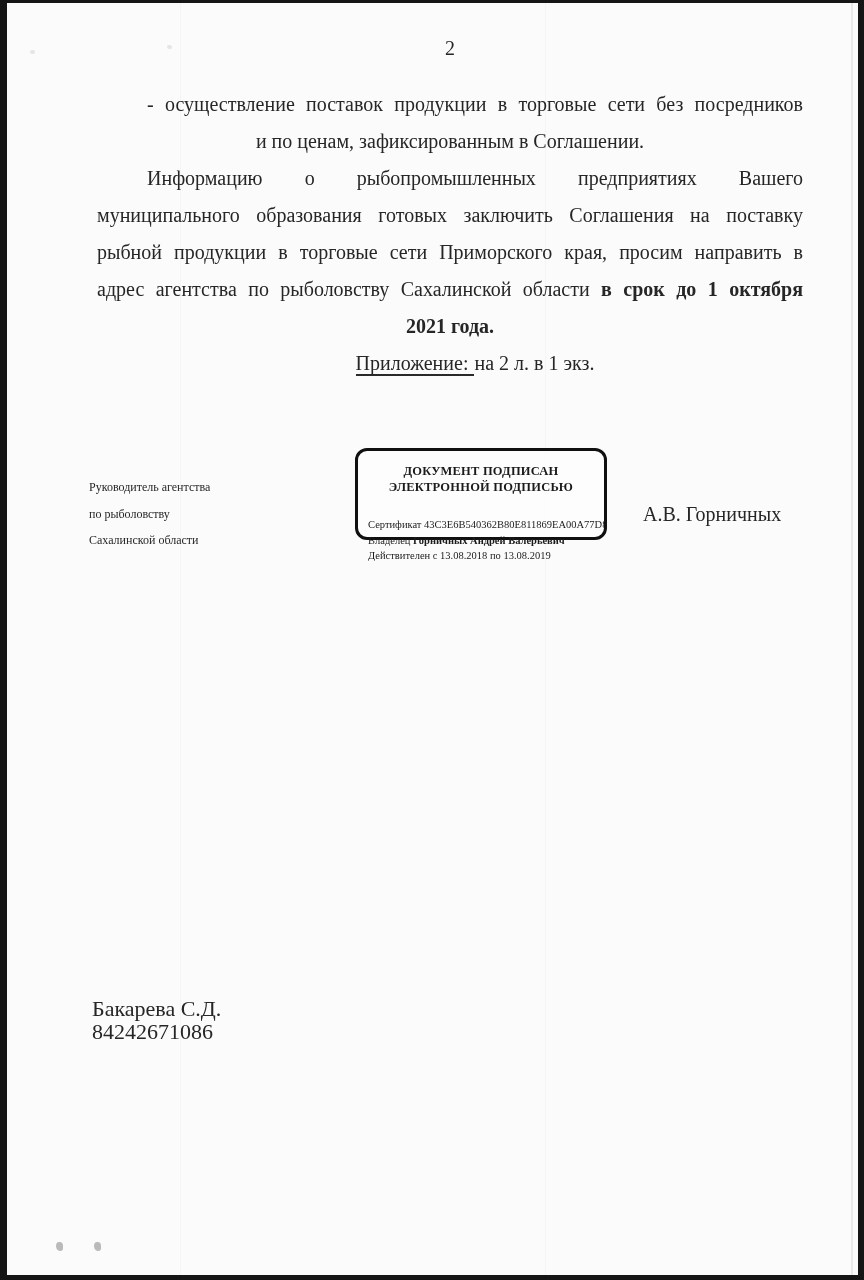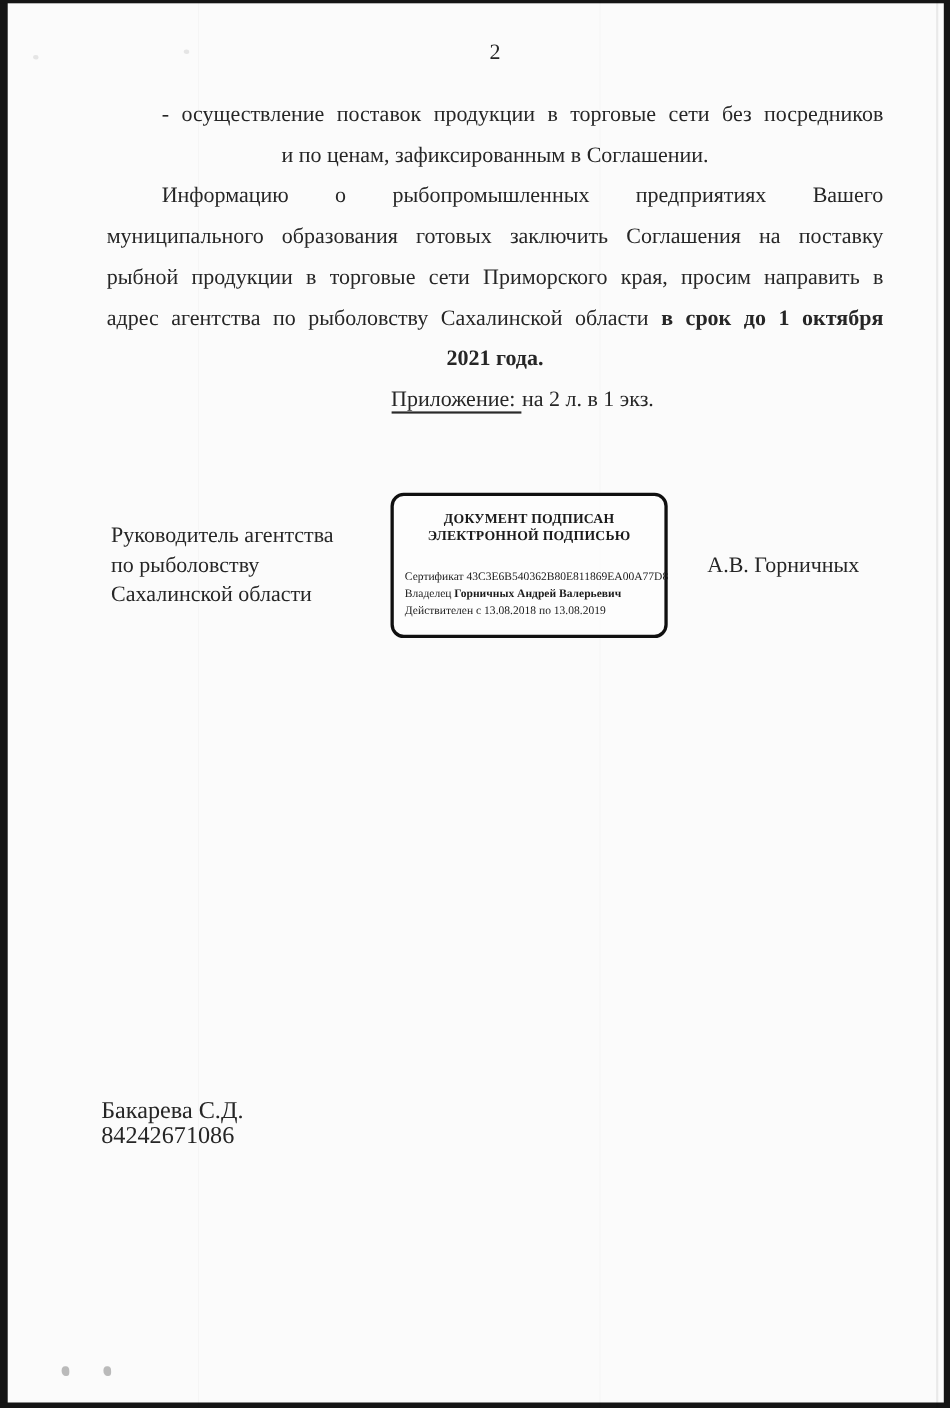--- a/index.html
+++ b/index.html
@@ -31,27 +31,27 @@
     font-size: 20px; line-height: 37px;
   }
   .bodyline { text-justify: inter-word; }
   .jline { text-align: justify; text-align-last: justify; }
   .lline { text-align: center; }
   .ind { text-indent: 50px; }
   .b { font-weight: bold; }
   .u { border-bottom: 2px solid #2a2a2a; padding-right: 6px; }
 
   .sig-left {
-    position: absolute; left: 101px; top: 474px;
-    font-size: 20px; line-height: 26.5px;
+    position: absolute; left: 89px; top: 474px;
+    font-size: 12px; line-height: 26.5px;
   }
   .sig-name { position: absolute; left: 643px; top: 503px; font-size: 20px; }
 
   .stamp {
-    position: absolute; left: 355px; top: 448px; width: 252px; height: 132px;
+    position: absolute; left: 355px; top: 448px; width: 252px; height: 92px;
     border: 3px solid #101010; border-radius: 12px; box-sizing: border-box;
     background: rgba(255,255,255,0.55);
   }
   .stamp-title {
     position: absolute; top: 12px; left: 0; width: 100%;
     text-align: center; font-weight: bold; font-size: 12.5px; line-height: 16px;
     color: #1b1b1b; letter-spacing: 0.2px;
   }
   .stamp-info {
     position: absolute; top: 66px; left: 10px; right: 5px;

